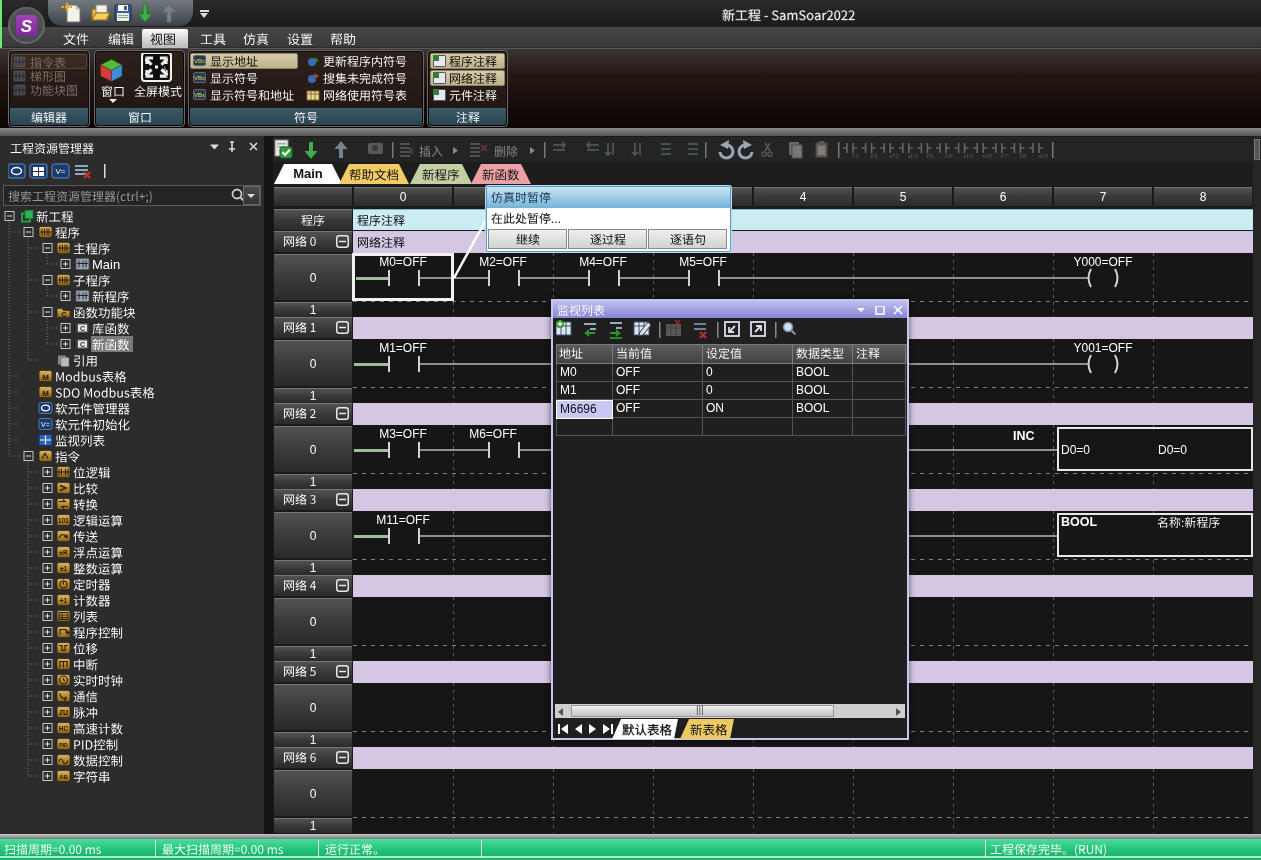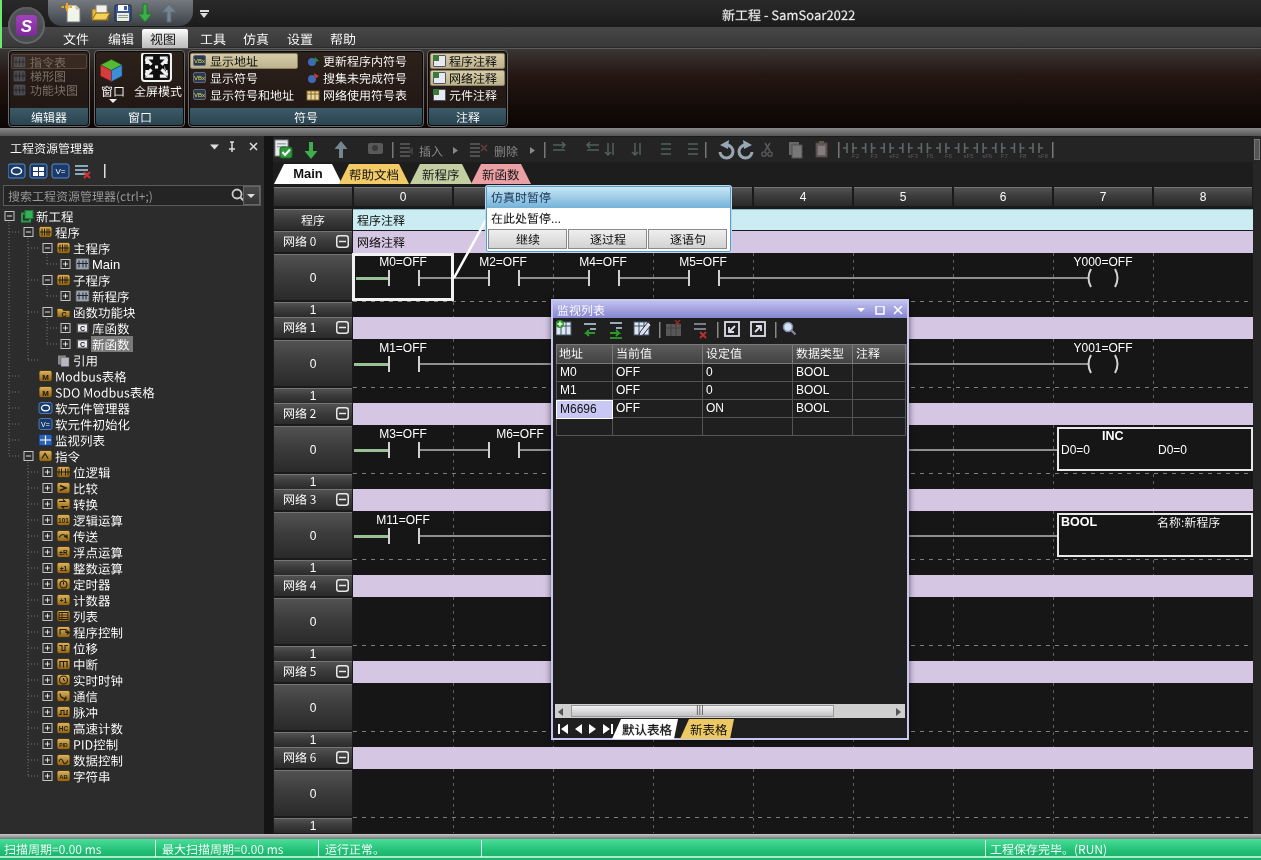--- a/index.html
+++ b/index.html
@@ -1536,28 +1536,28 @@
       <path d="M6 1 q-5 9 0 18 M30 1 q5 9 0 18" stroke="#d2d2d2" stroke-width="2" fill="none"></path>
     </svg>
 <div class="abs" style="left:354px;top:449px;width:34px;height:3px;background:#9ac096"></div>
 <div class="abs" style="left:419px;top:449px;width:69px;height:2px;background:#8f8f8f"></div>
 <div class="abs" style="left:518px;top:449px;width:539px;height:2px;background:#8f8f8f"></div>
 <div class="tick" style="left:388px;top:442px"></div>
 <div class="tick" style="left:418px;top:442px"></div>
 <div class="lbl" style="left:353px;top:427px;width:100px">M3=OFF</div>
 <div class="tick" style="left:488px;top:442px"></div>
 <div class="tick" style="left:518px;top:442px"></div>
-<div class="lbl" style="left:470px;top:427px;width:100px">M6=OFF</div>
+<div class="lbl" style="left:443px;top:427px;width:100px">M6=OFF</div>
 <div class="abs" style="left:354px;top:535px;width:34px;height:3px;background:#9ac096"></div>
 <div class="abs" style="left:419px;top:535px;width:638px;height:2px;background:#8f8f8f"></div>
 <div class="tick" style="left:388px;top:528px"></div>
 <div class="tick" style="left:418px;top:528px"></div>
 <div class="lbl" style="left:353px;top:513px;width:100px">M11=OFF</div>
 <div class="abs" style="left:1057px;top:427px;width:196px;height:44px;border:2px solid #e8e8e8;background:#161616"></div>
-<div class="txt" style="left:1102px;top:429px;font-weight:bold;font-size:12.5px">INC</div>
+<div class="txt" style="left:1013px;top:429px;font-weight:bold;font-size:12.5px">INC</div>
 <div class="txt" style="left:1061px;top:443px">D0=0</div>
 <div class="txt" style="left:1158px;top:443px">D0=0</div>
 <div class="abs" style="left:1057px;top:513px;width:196px;height:44px;border:2px solid #e8e8e8;background:#161616"></div>
 <div class="txt" style="left:1061px;top:515px;font-weight:bold;font-size:12.5px">BOOL</div>
 <svg class="abs" style="left:1157.0px;top:515.0px;overflow:visible" width="65" height="21">
       <g transform="translate(0,11.92) scale(0.012000,-0.012000)" fill="#fff">
         <use href="#c540d" x="0"></use>
         <use href="#c79f0" x="1000"></use>
         <use href="#c3a" x="2000"></use>
         <use href="#c65b0" x="2278"></use>

